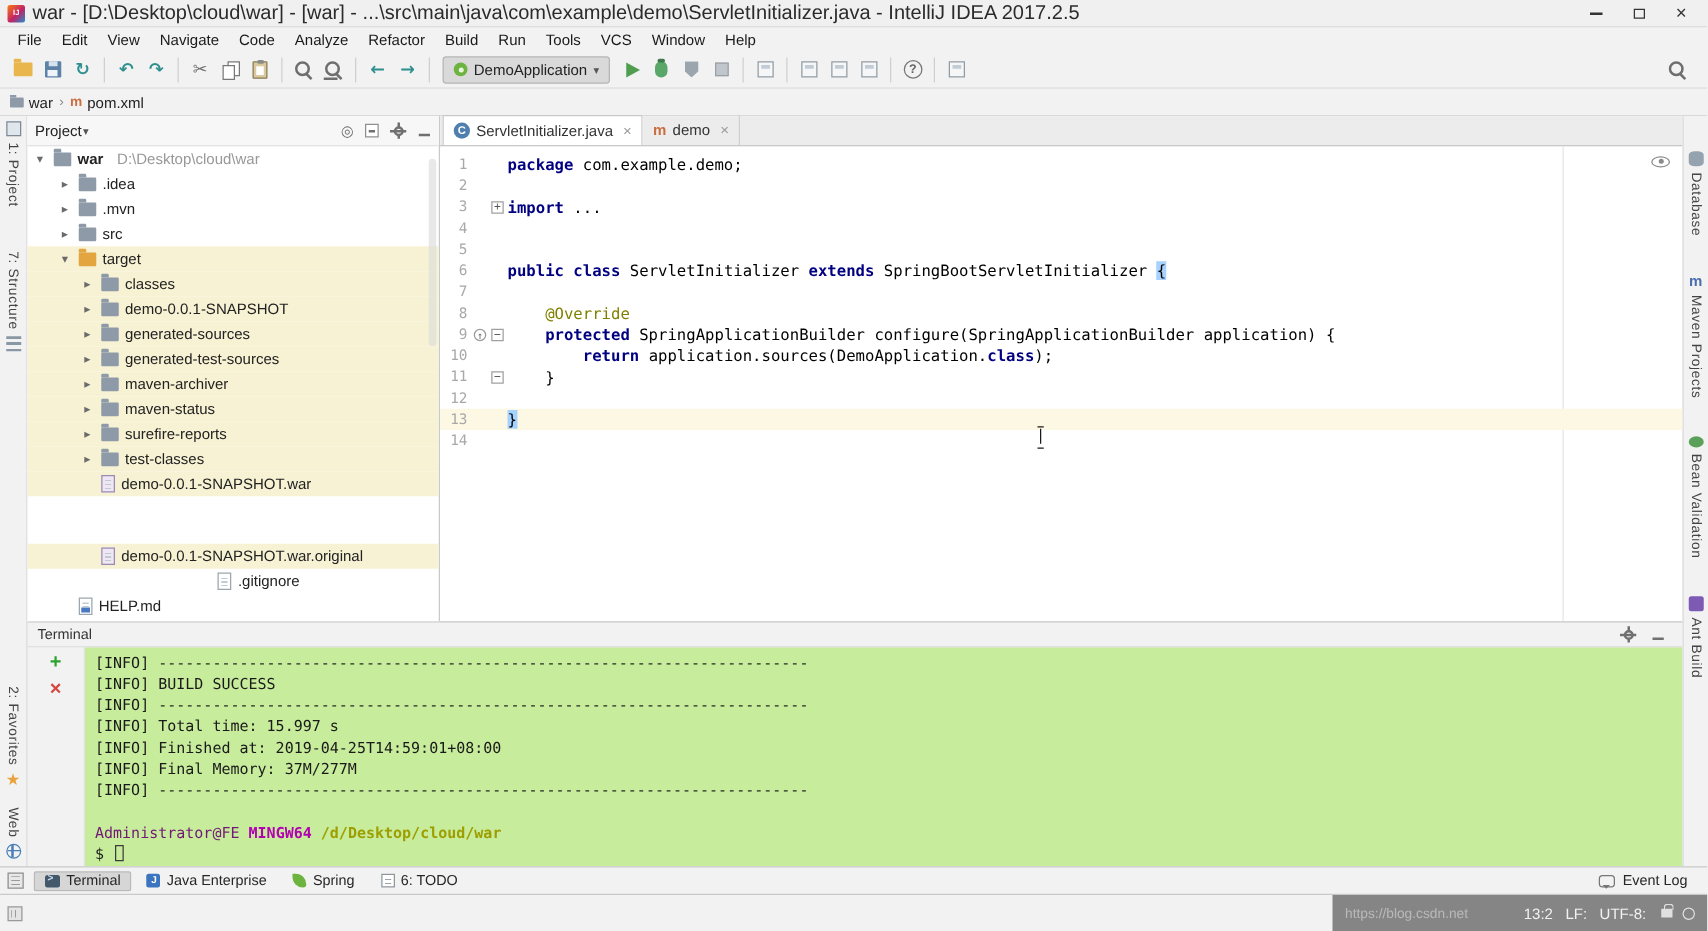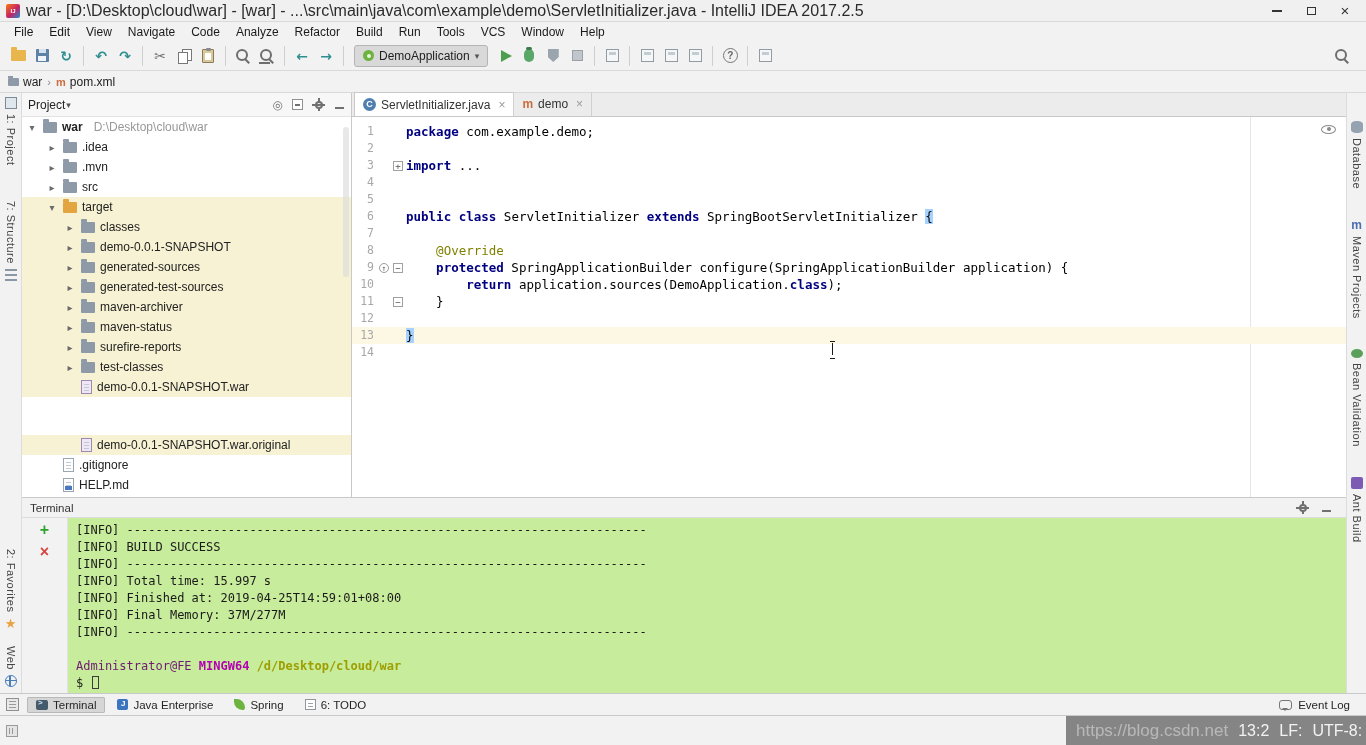--- a/index.html
+++ b/index.html
@@ -174,22 +174,22 @@
   .b-todo::after{content:"";position:absolute;left:2px;right:2px;top:3px;height:5px;background:repeating-linear-gradient(to bottom,#9aa4ad 0 1px,transparent 1px 3px)}
   .eventlog{margin-left:auto;margin-right:10px;display:flex;align-items:center;gap:6px;color:#262626}
   .b-bubble{width:13px;height:10px;border:1.5px solid #777;border-radius:3px;position:relative}
   .b-bubble::after{content:"";position:absolute;left:2px;bottom:-5px;width:0;height:0;border:3px solid transparent;border-top-color:#777}
 
   
   #statusbar{position:absolute;top:715px;left:0;right:0;height:30px;background:#f2f2f2;border-top:1px solid #c9c9c9;display:flex;align-items:center;padding:0 6px}
   .sbicon{width:12px;height:12px;border:1px solid #9a9a9a;background:#e4e4e4;position:relative}
   .sbicon::after{content:"";position:absolute;left:2px;top:2px;right:2px;bottom:2px;background:repeating-linear-gradient(to right,#9a9a9a 0 1px,transparent 1px 3px)}
   .watermark{position:absolute;right:0;top:0;bottom:0;width:300px;background:rgba(32,32,32,.52);display:flex;align-items:center;gap:10px;padding:0 10px}
-  .wm-url{margin-right:auto;color:rgba(255,255,255,.42);font-size:17px;white-space:nowrap}
-  .sb-item{color:#f2f2f2;font-size:16px;white-space:nowrap}
+  .wm-url{margin-right:auto;color:rgba(255,255,255,.42);font-size:11px;white-space:nowrap}
+  .sb-item{color:#f2f2f2;font-size:12px;white-space:nowrap}
   #sb-icons{display:flex;align-items:center;gap:8px}
   .wm-lock{width:9px;height:7px;background:#e0e0e0;position:relative;margin-left:2px}
   .wm-lock::before{content:"";position:absolute;left:1.5px;top:-4px;width:6px;height:4px;border:1.5px solid #e0e0e0;border-bottom:none;border-radius:3px 3px 0 0}
   .wm-face{width:10px;height:10px;border:1.5px solid #e0e0e0;border-radius:50%}
 </style>
 </head>
 <body>
 
 <div id="app">
 
@@ -424,21 +424,21 @@
               <div class="trow hl" style="padding-left: 42px;">
                 <span class="t-chev"></span>
                 <span class="t-file arch"></span>
                 <span>demo-0.0.1-SNAPSHOT.war</span>
               </div>
               <div class="trow hl" style="padding-left: 42px; margin-top: 38px;">
                 <span class="t-chev"></span>
                 <span class="t-file arch"></span>
                 <span>demo-0.0.1-SNAPSHOT.war.original</span>
               </div>
-              <div class="trow" style="padding-left: 24px;">
+              <div class="trow" style="padding-left: 24px; justify-content: center;">
                 <span class="t-chev"></span>
                 <span class="t-file"></span>
                 <span>.gitignore</span>
               </div>
               <div class="trow" style="padding-left: 24px;">
                 <span class="t-chev"></span>
                 <span class="t-file md"></span>
                 <span>HELP.md</span>
               </div>
               <div class="trow" style="padding-left: 24px;">

